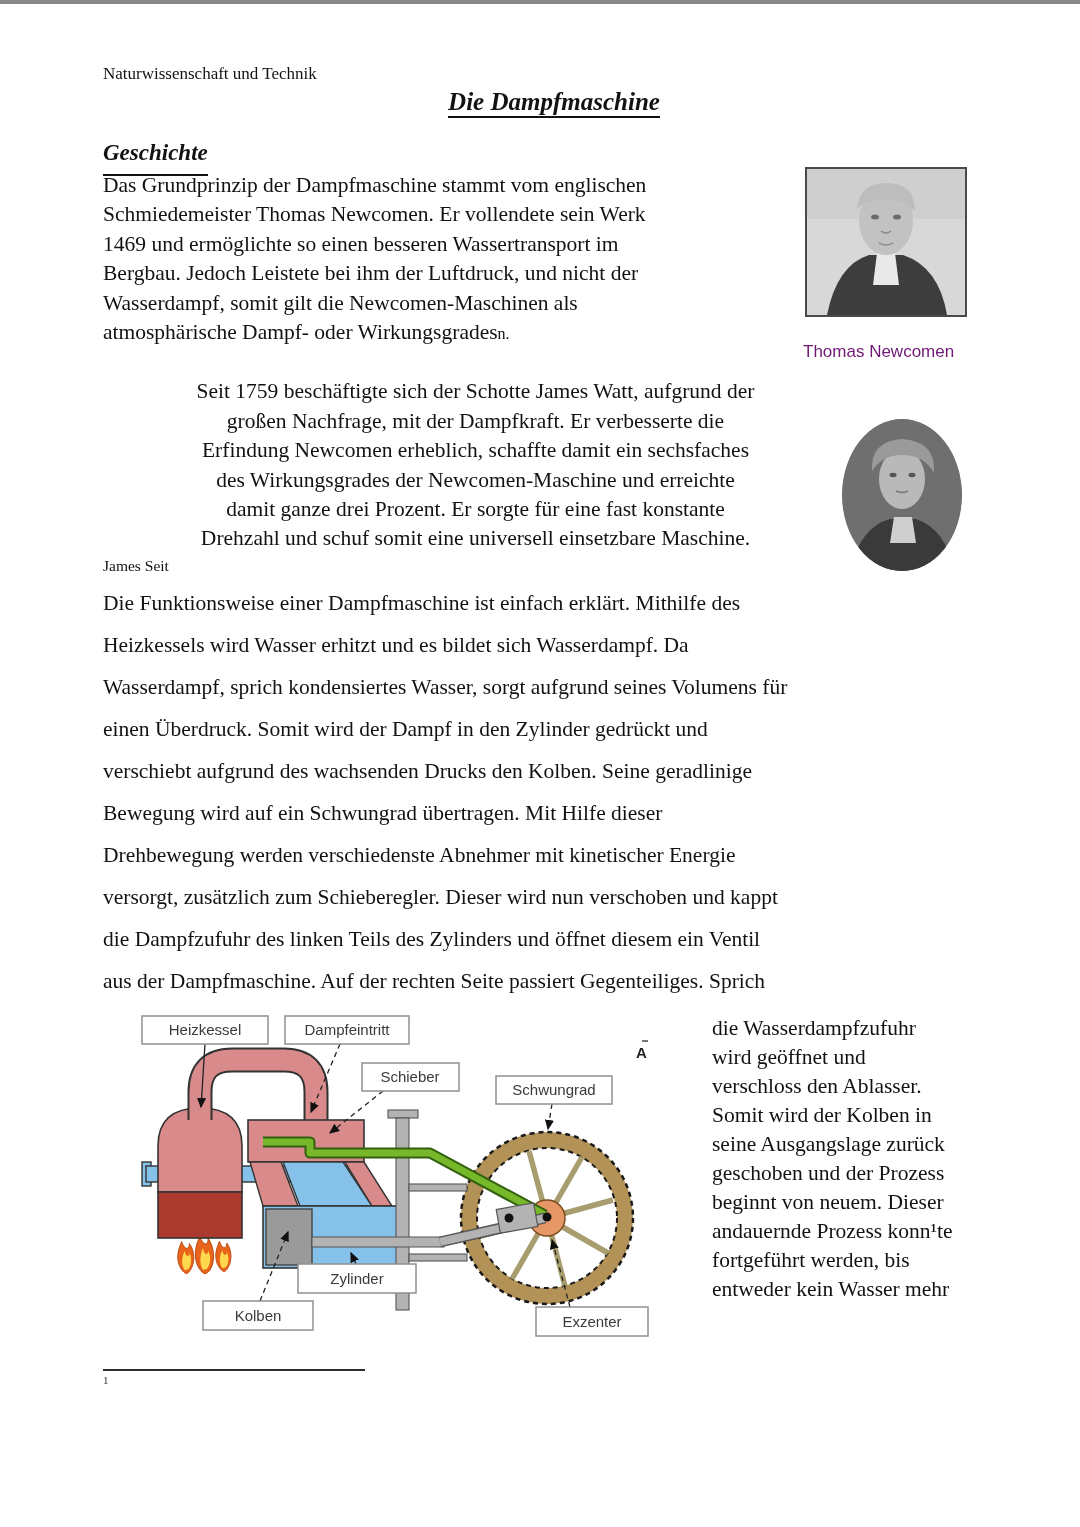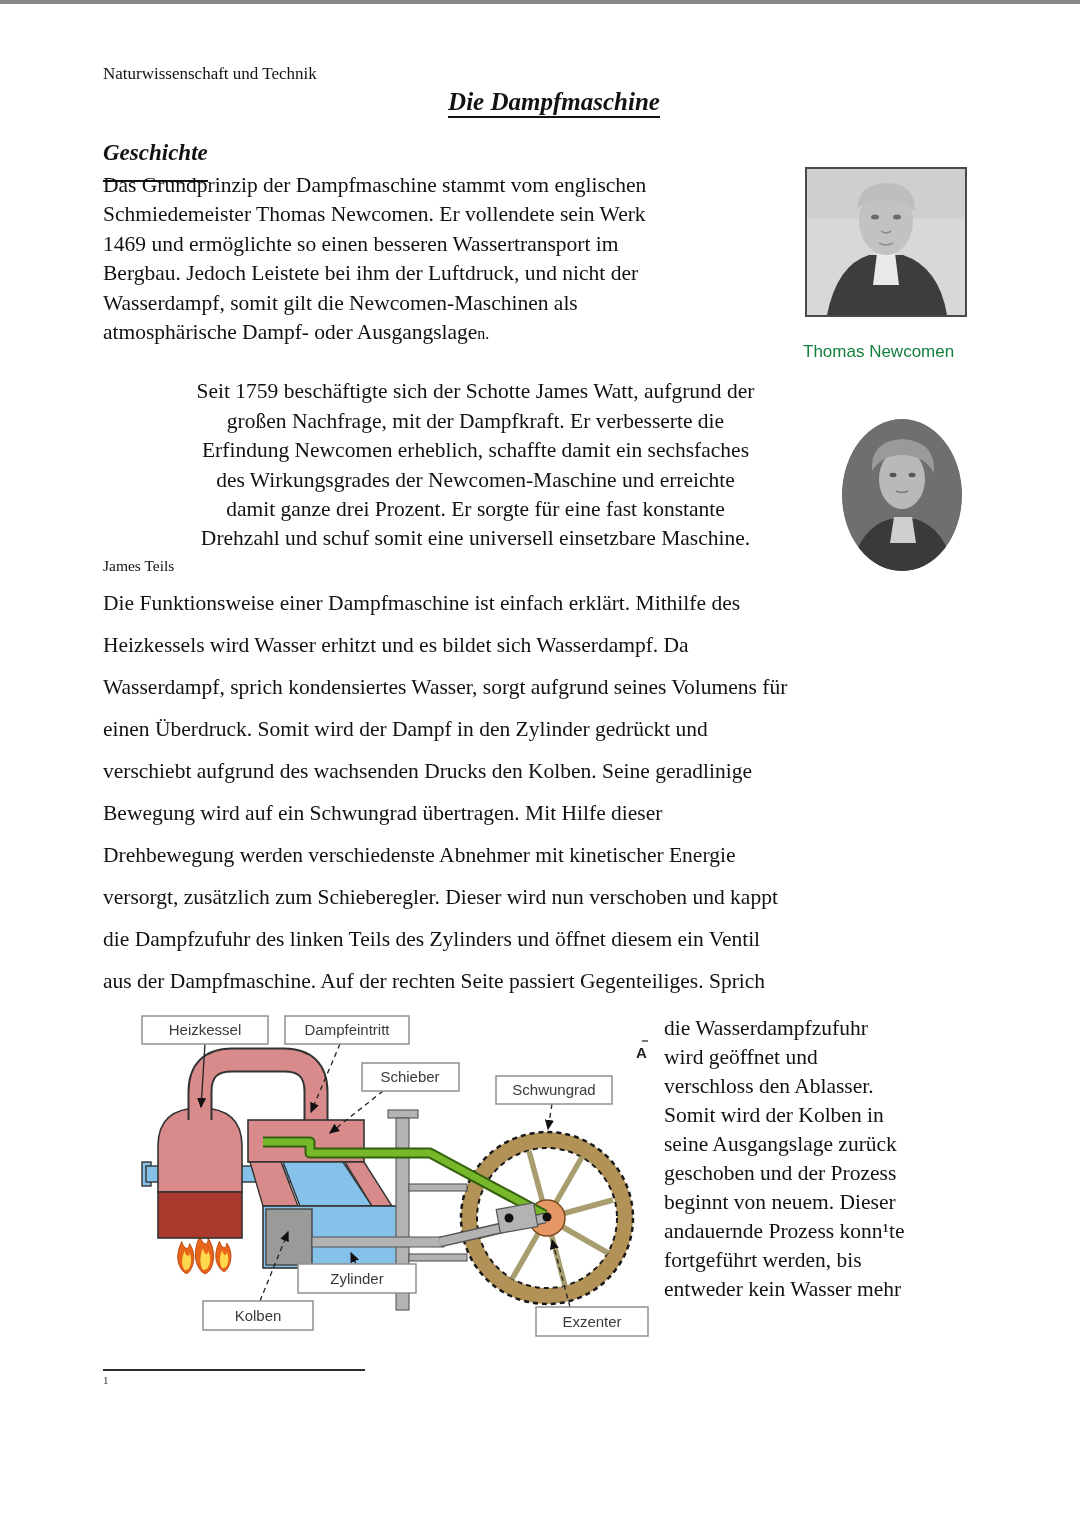--- a/index.html
+++ b/index.html
@@ -5,38 +5,38 @@
   html,body{margin:0;padding:0;background:#888;}
   .page{
     position:relative;width:1080px;height:1527px;background:#ffffff;
     margin:4px auto;overflow:hidden;
     font-family:"Liberation Serif","DejaVu Serif",serif;color:#121212;
   }
   .doc-header{padding-top:60px;margin-left:103px;font-size:17px;}
   .doc-title{text-align:center;margin-top:4px;font-size:25px;font-weight:bold;font-style:italic;padding-left:28px;}
   .doc-title .u{border-bottom:2.5px solid #111;padding-bottom:1px;}
   .section-heading{margin-left:103px;font-size:23px;font-weight:bold;font-style:italic;}
-  .section-heading .u{border-bottom:2.5px solid #111;padding-bottom:15px;}
+  .section-heading .u{border-bottom:2.5px solid #111;padding-bottom:9px;}
   .h-geschichte{margin-top:24px;}
   .h-funktionsweise{margin-top:56px;}
   .para{font-size:21.5px;line-height:29.4px;}
   .lines{display:block;white-space:pre-line;}
   .p1{margin-left:103px;width:700px;margin-top:5px;}
   .line-last{display:block;}
   .small-n{font-size:16px;}
   .p2{margin-left:103px;width:745px;margin-top:29px;text-align:center;}
   .watt-caption{margin-left:103px;margin-top:3px;font-size:15.5px;}
   .p3{margin-left:103px;width:888px;margin-top:7px;line-height:42px;}
-  .diagram-row{display:flex;margin-left:100px;margin-top:8px;align-items:flex-start;}
+  .diagram-row{display:flex;margin-left:100px;margin-top:8px;align-items:flex-start;gap:48px;}
   .diagram{flex:0 0 562px;}
   .col-right{width:330px;margin-left:2px;padding-top:4px;font-size:21.5px;line-height:29px;}
   .figure-newcomen{position:absolute;left:805px;top:163px;width:162px;height:150px;
     border:2px solid #4a4a4a;box-sizing:border-box;overflow:hidden;}
   .newcomen-caption{position:absolute;left:803px;top:338px;width:170px;
-    font-family:"Liberation Sans","DejaVu Sans",sans-serif;font-size:17px;color:#15803d;}
+    font-family:"Liberation Sans","DejaVu Sans",sans-serif;font-size:17px;color:#701a75;}
   .figure-watt{position:absolute;left:842px;top:415px;width:120px;height:152px;
     border-radius:50%;overflow:hidden;}
   .stray-a{position:absolute;left:636px;top:1036px;
     font-family:"Liberation Sans","DejaVu Sans",sans-serif;font-weight:bold;font-size:15px;color:#222;}
   .stray-a::before{content:"";display:block;width:6px;border-top:2px solid #777;margin:0 0 2px 6px;}
   .footnote{margin-left:103px;margin-top:14px;}
   .footnote-rule{width:262px;border-top:2px solid #2e2e2e;}
   .footnote-marker{font-size:11px;color:#333;margin-top:3px;}
   svg text.lbl{font-family:"Liberation Sans","DejaVu Sans",sans-serif;font-size:15px;fill:#3a3a3a;}
 </style>
@@ -54,21 +54,21 @@
   <div class="section-heading h-geschichte">
     <span class="u">Geschichte</span>
   </div>
 
   <div class="para p1">
     <span class="lines">Das Grundprinzip der Dampfmaschine stammt vom englischen
 Schmiedemeister Thomas Newcomen. Er vollendete sein Werk
 1469 und ermöglichte so einen besseren Wassertransport im
 Bergbau. Jedoch Leistete bei ihm der Luftdruck, und nicht der
 Wasserdampf, somit gilt die Newcomen-Maschinen als</span>
-    <span class="line-last"><span>atmosphärische Dampf- oder Ausgangslage</span><span class="small-n">n.</span></span>
+    <span class="line-last"><span>atmosphärische Dampf- oder Wirkungsgrades</span><span class="small-n">n.</span></span>
   </div>
 
   <div class="figure-newcomen">
     <svg width="158" height="146" viewBox="0 0 158 146">
       <rect x="0" y="0" width="158" height="146" fill="#d8d8d8"></rect>
       <rect x="0" y="0" width="158" height="50" fill="#cfcfcf"></rect>
       <path d="M20,146 Q30,96 62,86 L96,86 Q132,98 140,146 Z" fill="#3d3d3d"></path>
       <path d="M70,84 L88,84 L92,116 L66,116 Z" fill="#e9e9e9"></path>
       <ellipse cx="79" cy="52" rx="27" ry="34" fill="#c2c2c2"></ellipse>
       <path d="M50,40 Q52,14 79,14 Q108,14 108,42 Q96,30 79,30 Q60,30 50,40 Z" fill="#bdbdbd"></path>
@@ -81,21 +81,21 @@
   <div class="newcomen-caption">Thomas Newcomen</div>
 
   <div class="para p2">
     <span class="lines">Seit 1759 beschäftigte sich der Schotte James Watt, aufgrund der
 großen Nachfrage, mit der Dampfkraft. Er verbesserte die
 Erfindung Newcomen erheblich, schaffte damit ein sechsfaches
 des Wirkungsgrades der Newcomen-Maschine und erreichte
 damit ganze drei Prozent. Er sorgte für eine fast konstante
 Drehzahl und schuf somit eine universell einsetzbare Maschine.</span>
   </div>
-  <div class="watt-caption">James Teils</div>
+  <div class="watt-caption">James Seit</div>
 
   <div class="figure-watt">
     <svg width="120" height="152" viewBox="0 0 120 152">
       <rect x="0" y="0" width="120" height="152" fill="#8f8f8f"></rect>
       <ellipse cx="60" cy="76" rx="60" ry="76" fill="#6f6f6f"></ellipse>
       <path d="M8,152 Q18,108 48,100 L74,100 Q104,110 112,152 Z" fill="#3a3a3a"></path>
       <path d="M52,98 L70,98 L74,124 L48,124 Z" fill="#cfcfcf"></path>
       <ellipse cx="60" cy="60" rx="23" ry="30" fill="#b9b9b9"></ellipse>
       <path d="M30,52 Q28,22 60,20 Q94,22 92,54 Q82,36 60,36 Q40,36 30,52 Z" fill="#9a9a9a"></path>
       <ellipse cx="51" cy="56" rx="3.5" ry="2.2" fill="#555"></ellipse>

